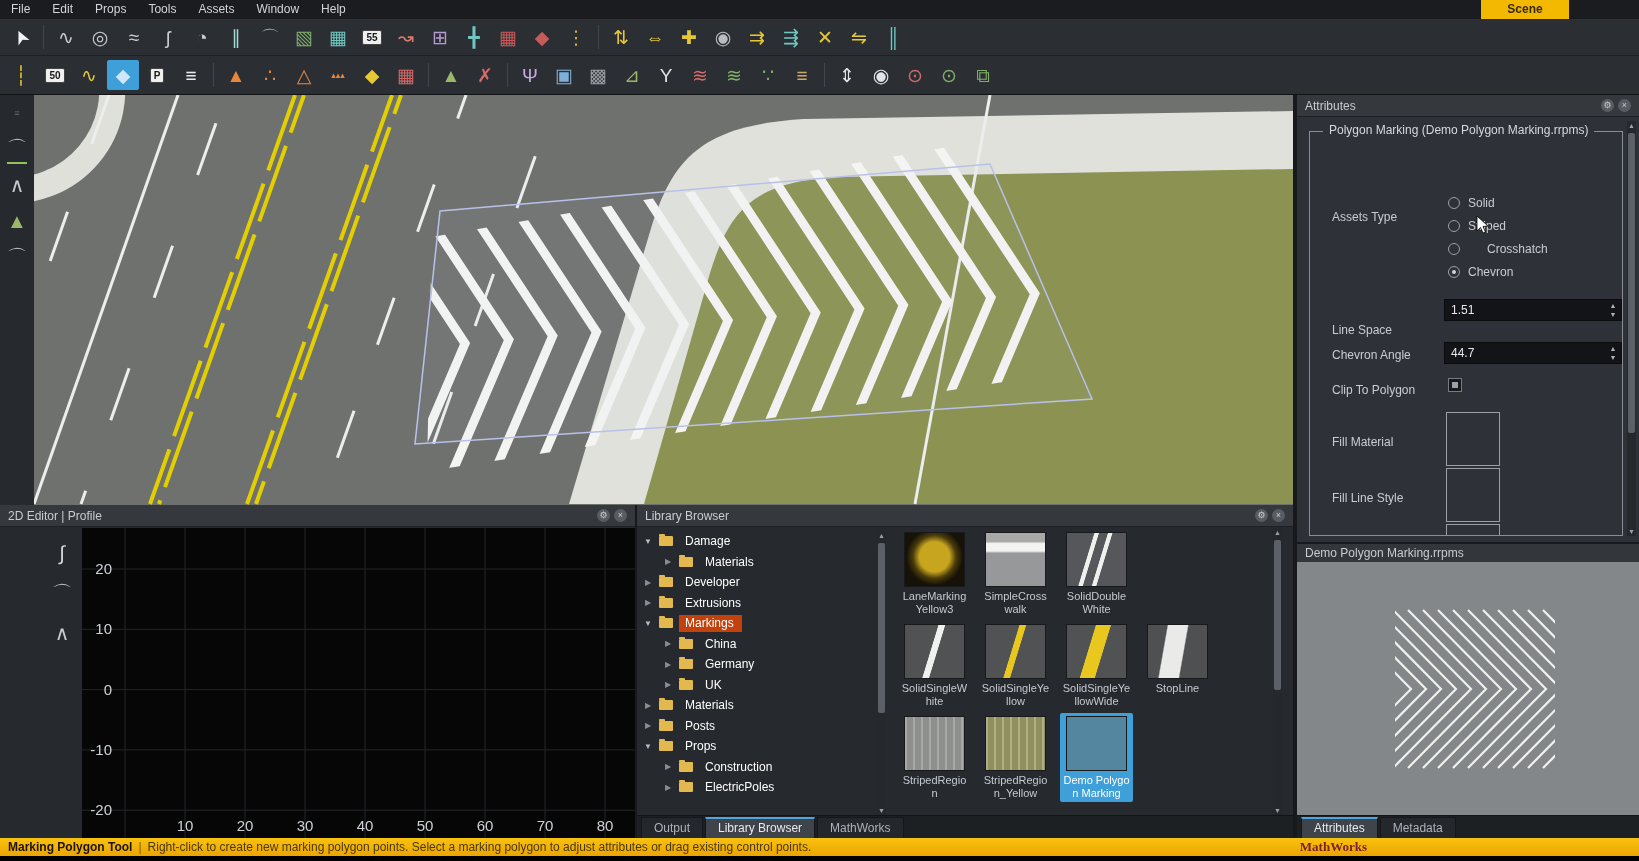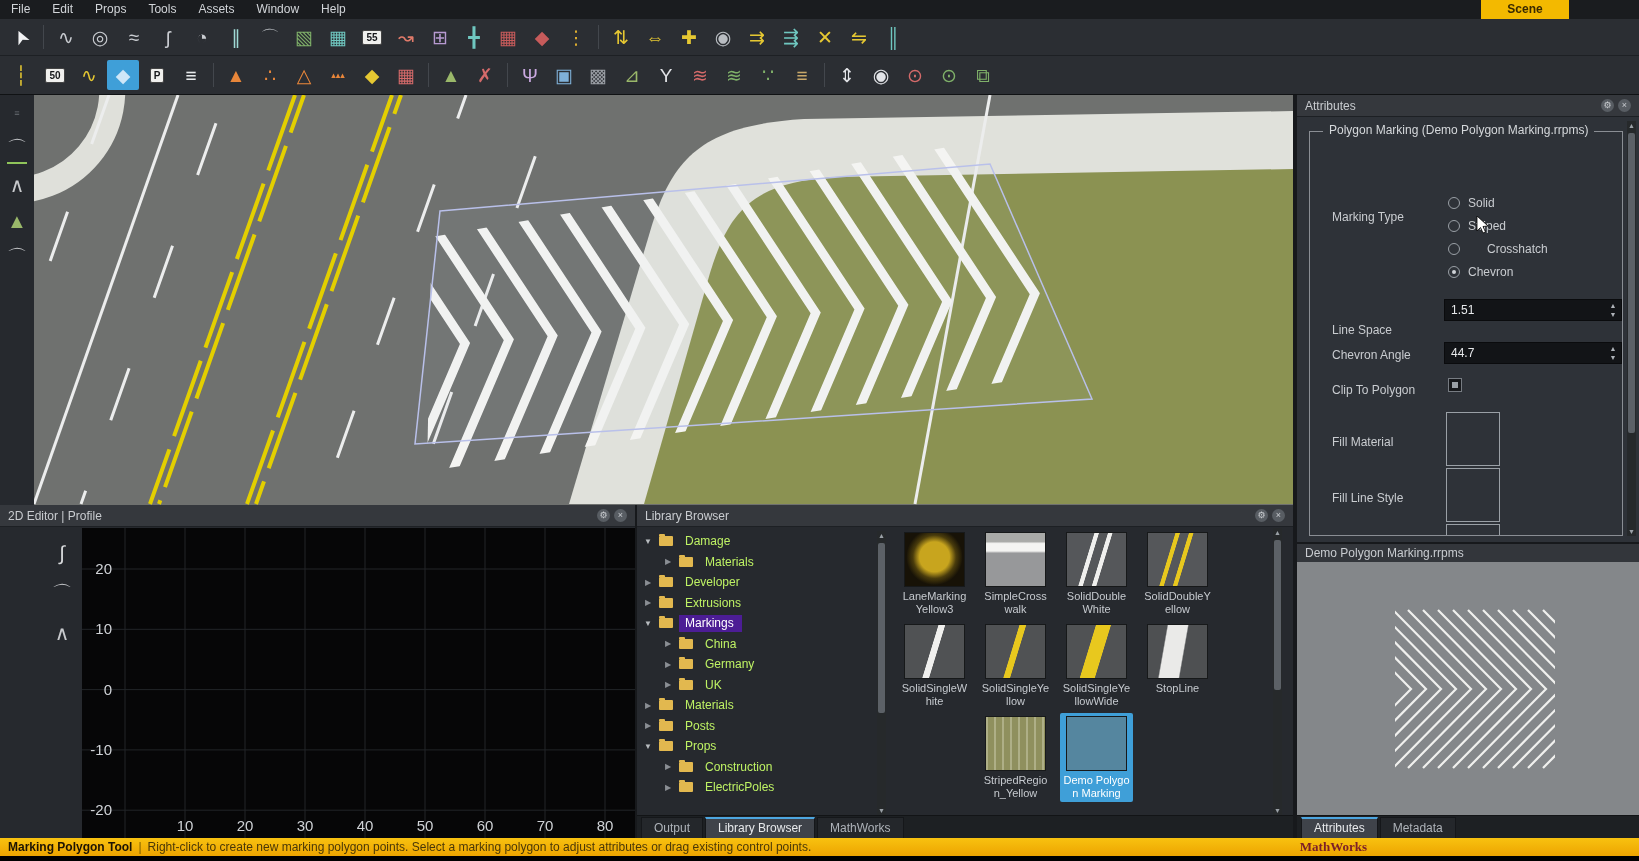--- a/index.html
+++ b/index.html
@@ -78,22 +78,22 @@
 
   
   #library-panel { left:637px; top:505px; width:656px; height:333px; background:#26292e; }
   #lib-tree { position:absolute; left:0; top:26px; width:240px; height:284px; overflow:hidden; }
   .tree-row { position:absolute; height:20px; display:flex; align-items:center; width:240px; }
   .tree-arrow { width:10px; font-size:8px; color:#b8bcc0; text-align:center; flex:0 0 auto; }
   .folder { width:14px; height:10px; background:#e2b84f; border-radius:1px; position:relative;
     margin:0 6px 0 6px; flex:0 0 auto; }
   .folder::before { content:""; position:absolute; left:0; top:-2px; width:6px; height:2px;
     background:#e2b84f; border-radius:1px 1px 0 0; }
-  .tree-label { color:#bef264; font-size:12px; white-space:nowrap; padding:0 6px; }
-  .tree-row.sel .tree-label { background:#4c1d95; color:#fff; padding:1px 8px 2px 6px; }
+  .tree-label { color:#ffffff; font-size:12px; white-space:nowrap; padding:0 6px; }
+  .tree-row.sel .tree-label { background:#c2410c; color:#fff; padding:1px 8px 2px 6px; }
   #tree-scroll { left:240px; top:26px; height:284px; }
   #lib-grid { position:absolute; left:261px; top:24px; width:340px; height:286px; overflow:hidden; }
   .lib-cell { position:absolute; width:73px; text-align:center; padding:3px 2px 2px; }
   .lib-cell.sel { background:#3f9fd8; border-radius:2px; }
   .thumb { width:61px; height:55px; margin:0 auto; border:1px solid #17191a; }
   .lib-name { margin-top:3px; font-size:11px; line-height:13px; color:#c6cacf;
     word-break:break-all; }
   .lib-cell.sel .lib-name { color:#fff; }
   #thumb-scroll { left:636px; top:23px; height:287px; }
 
@@ -386,21 +386,21 @@
   <div id="attr-panel" class="abs">
     <div class="panel-title">
       <span>Attributes</span>
       <span class="title-icons">
         <span class="ti">⚙</span>
         <span class="ti">×</span>
       </span>
     </div>
     <div id="attr-group-title">Polygon Marking (Demo Polygon Marking.rrpms)</div>
     <div id="attr-group">
-      <div class="attr-label" style="top:78px;">Marking Type</div>
+      <div class="attr-label" style="top:78px;">Assets Type</div>
       <div id="marking-type-radios">
           <div class="radio-row" style="top: 64px;">
             <span class="radio"></span>
             <span class="radio-label">Solid</span>
           </div>
           <div class="radio-row" style="top: 87px;">
             <span class="radio"></span>
             <span class="radio-label">Striped</span>
           </div>
           <div class="radio-row" style="top: 110px; gap: 27px;">
@@ -582,39 +582,39 @@
           <div class="lib-name">LaneMarkingYellow3</div>
         </div>
         <div class="lib-cell" style="left: 81px; top: 0px;">
           <div class="thumb t-crosswalk"></div>
           <div class="lib-name">SimpleCrosswalk</div>
         </div>
         <div class="lib-cell" style="left: 162px; top: 0px;">
           <div class="thumb t-double-white"></div>
           <div class="lib-name">SolidDoubleWhite</div>
         </div>
-        <div class="lib-cell" style="left: 243px; top: 0px;">
-          <div class="thumb t-double-yellow"></div>
-          <div class="lib-name">SolidDoubleYellow</div>
-        </div>
         <div class="lib-cell" style="left: 0px; top: 92px;">
           <div class="thumb t-single-white"></div>
           <div class="lib-name">SolidSingleWhite</div>
         </div>
         <div class="lib-cell" style="left: 81px; top: 92px;">
           <div class="thumb t-single-yellow"></div>
           <div class="lib-name">SolidSingleYellow</div>
         </div>
         <div class="lib-cell" style="left: 162px; top: 92px; text-align: center;">
           <div class="thumb t-single-yellow-wide"></div>
           <div class="lib-name">SolidSingleYellowWide</div>
         </div>
         <div class="lib-cell" style="left: 243px; top: 92px;">
           <div class="thumb t-stopline"></div>
           <div class="lib-name">StopLine</div>
+        </div>
+        <div class="lib-cell" style="left: 0px; top: 184px;">
+          <div class="thumb t-striped-gray"></div>
+          <div class="lib-name">StripedRegion</div>
         </div>
         <div class="lib-cell sel" style="left: 162px; top: 184px;">
           <div class="thumb t-chevron-blue"></div>
           <div class="lib-name">Demo Polygon Marking</div>
         </div>
         <div class="lib-cell" style="left: 81px; top: 184px;">
           <div class="thumb t-striped-yellow"></div>
           <div class="lib-name">StripedRegion_Yellow</div>
         </div>
       </div>

